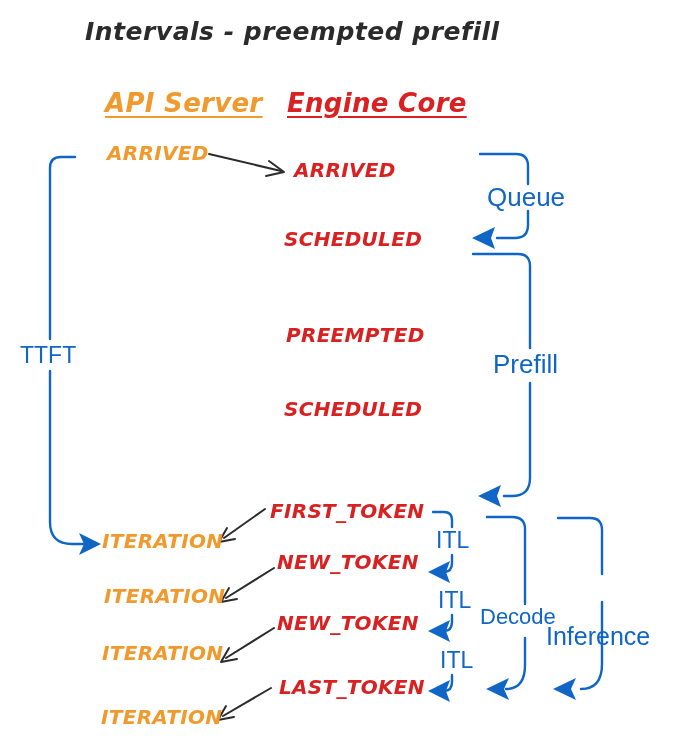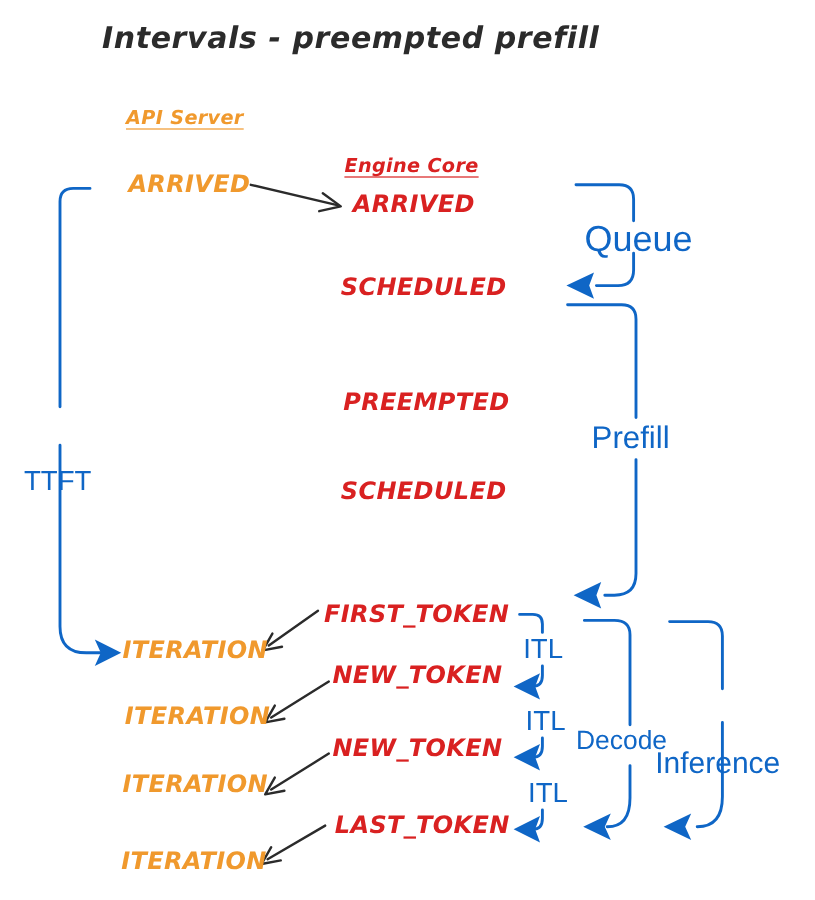--- a/index.html
+++ b/index.html
@@ -34,21 +34,21 @@
     font-weight: 600;
     letter-spacing: 0.3px;
   }
   .title {
     color: var(--ink);
     font-size: 25px;
     font-weight: 700;
     letter-spacing: 0.5px;
   }
   .hdr {
-    font-size: 16px;
+    font-size: 26px;
     text-decoration: underline;
     text-underline-offset: 4px;
   }
   .orange { color: var(--orange); }
   .red    { color: var(--red); }
   .evt    { font-size: 20px; }
   .blue-lbl {
     font-family: "Liberation Sans", sans-serif;
     color: var(--blue);
     font-weight: 400;
@@ -104,39 +104,39 @@
     <path class="stroke-black" d="M 274 628 L 226 658"></path>
     <path class="stroke-black" d="M 229 648 L 221 662 L 237 659"></path>
 
     <path class="stroke-black" d="M 271 688 L 223 716"></path>
     <path class="stroke-black" d="M 226 706 L 218 720 L 234 717"></path>
   </svg>
 
   <span class="lbl hand title" style="left:85px; top:18px;">Intervals - preempted prefill</span>
 
   <span class="lbl hand hdr orange" style="left:105px; top:89px;">API Server</span>
-  <span class="lbl hand hdr red" style="left:287px; top:89px;margin-top:40px;">Engine Core</span>
+  <span class="lbl hand hdr red" style="left:287px; top:89px;">Engine Core</span>
 
   <span class="lbl hand evt orange" style="left:107px; top:142px;">ARRIVED</span>
   <span class="lbl hand evt orange" style="left:102px; top:530px;">ITERATION</span>
   <span class="lbl hand evt orange" style="left:104px; top:585px;">ITERATION</span>
   <span class="lbl hand evt orange" style="left:102px; top:642px;">ITERATION</span>
   <span class="lbl hand evt orange" style="left:101px; top:706px;">ITERATION</span>
 
   <span class="lbl hand evt red" style="left:294px; top:159px;">ARRIVED</span>
   <span class="lbl hand evt red" style="left:284px; top:228px;">SCHEDULED</span>
   <span class="lbl hand evt red" style="left:286px; top:324px;font-style:italic;">PREEMPTED</span>
   <span class="lbl hand evt red" style="left:284px; top:398px;">SCHEDULED</span>
   <span class="lbl hand evt red" style="left:270px; top:500px;">FIRST_TOKEN</span>
   <span class="lbl hand evt red" style="left:277px; top:551px;">NEW_TOKEN</span>
   <span class="lbl hand evt red" style="left:277px; top:612px;">NEW_TOKEN</span>
   <span class="lbl hand evt red" style="left:279px; top:676px;">LAST_TOKEN</span>
 
-  <span class="lbl blue-lbl" style="left:20px; top:343px; font-size:23px;margin-top:45px;">TTFT</span>
-  <span class="lbl blue-lbl" style="left:487px; top:183px; font-size:30px;">Queue</span>
+  <span class="lbl blue-lbl" style="left:20px; top:343px; font-size:23px;">TTFT</span>
+  <span class="lbl blue-lbl" style="left:487px; top:183px; font-size:26px;">Queue</span>
   <span class="lbl blue-lbl" style="left:493px; top:350px; font-size:26px;text-align:right;">Prefill</span>
   <span class="lbl blue-lbl" style="left:436px; top:528px; font-size:23px;">ITL</span>
   <span class="lbl blue-lbl" style="left:438px; top:588px; font-size:23px;">ITL</span>
   <span class="lbl blue-lbl" style="left:440px; top:648px; font-size:23px;">ITL</span>
   <span class="lbl blue-lbl" style="left:480px; top:605px; font-size:22px;">Decode</span>
   <span class="lbl blue-lbl" style="left:546px; top:575px; font-size:25px;margin-top:48px;">Inference</span>
 
 </div>
 
 </body></html>

